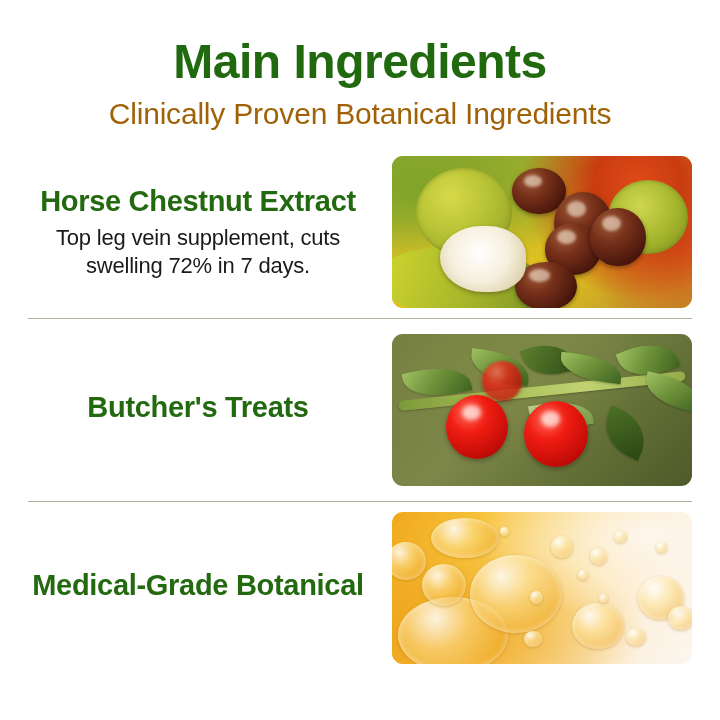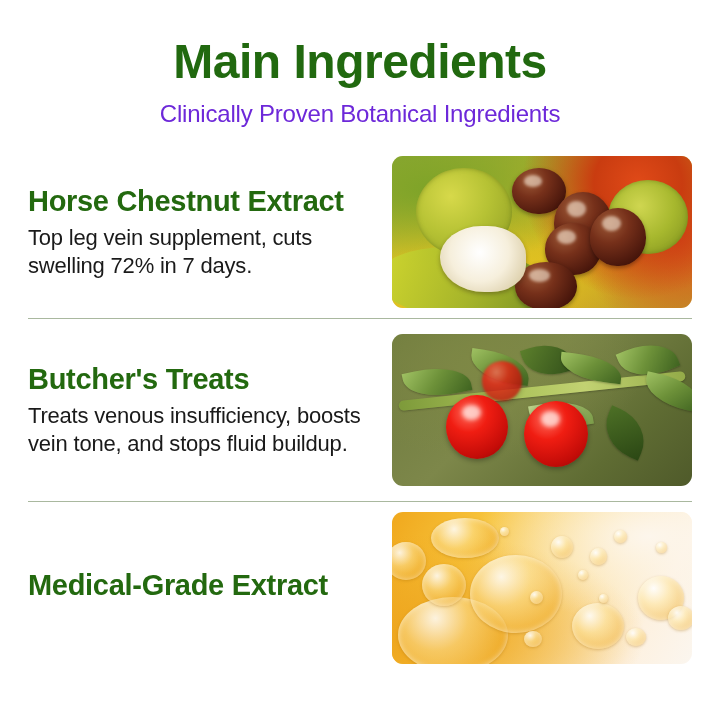--- a/index.html
+++ b/index.html
@@ -30,25 +30,25 @@
     margin: 0;
     font-size: 48px;
     line-height: 56px;
     font-weight: 700;
     letter-spacing: -0.5px;
     color: #21690f;
     font-family: "Liberation Sans", sans-serif;
   }
   .sub-title {
     margin: 6px 0 0 0;
-    font-size: 24px;
+    font-size: 30px;
     line-height: 36px;
     font-weight: 400;
     letter-spacing: -0.2px;
-    color: #6d28d9;
+    color: #a16207;
     font-family: "Liberation Sans", sans-serif;
   }
 
   
   .ingredients {
     margin-top: 14px;
     padding: 0 28px;
     box-sizing: border-box;
   }
   .ingredient-row {
@@ -65,20 +65,21 @@
   .divider {
     height: 1px;
     width: 100%;
     background: #9aab8e;
     opacity: .85;
   }
 
   .ingredient-text {
     width: 340px;
     flex: 0 0 340px;
+    text-align: center;
   }
   .ingredient-name {
     margin: 0 0 6px 0;
     font-size: 29px;
     line-height: 34px;
     font-weight: 700;
     letter-spacing: -0.3px;
     color: #23690f;
     font-family: "Liberation Sans", sans-serif;
   }
@@ -281,21 +282,20 @@
           </div>
         <div class="kernel"></div>
       </div>
     </div>
 
     <div class="divider"></div>
 
     <div class="ingredient-row row-2">
       <div class="ingredient-text">
         <h2 class="ingredient-name">Butcher's Treats</h2>
-        <p class="ingredient-desc">Treats venous insufficiency, boosts vein tone, and stops fluid buildup.</p>
       </div>
       <div class="ingredient-photo photo-broom">
         <div class="layer bg"></div>
         <div class="leaf l1"></div>
         <div class="leaf l2"></div>
         <div class="stem"></div>
         <div class="leaf l3"></div>
         <div class="leaf l4"></div>
         <div class="leaf l5"></div>
         <div class="leaf l6"></div>
@@ -308,21 +308,21 @@
             <span class="shine"></span>
           </div>
         <div class="leaf l8"></div>
       </div>
     </div>
 
     <div class="divider"></div>
 
     <div class="ingredient-row row-3">
       <div class="ingredient-text">
-        <h2 class="ingredient-name">Medical-Grade Extract</h2>
+        <h2 class="ingredient-name">Medical-Grade Botanical</h2>
       </div>
       <div class="ingredient-photo photo-glycerin">
         <div class="layer bg"></div>
         <div class="bub g2"></div>
         <div class="bub g1"></div>
         <div class="bub g3"></div>
         <div class="bub g4"></div>
         <div class="bub g5"></div>
         <div class="bub g6"></div>
         <div class="bub g7"></div>

